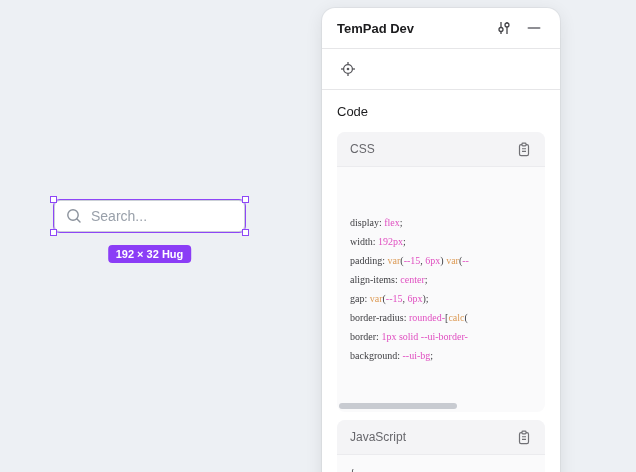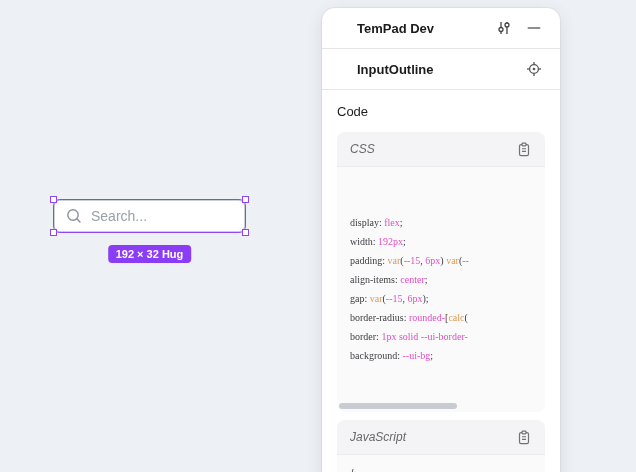--- a/index.html
+++ b/index.html
@@ -38,36 +38,35 @@
   
   .panel {
     position:absolute; left:322px; top:8px; width:238px; height:500px;
     background:#ffffff; border-radius:13px;
     box-shadow:0 0 0 1px rgba(0,0,0,0.04), 0 4px 18px rgba(0,0,0,0.09);
   }
   .p-row {
     height:41px; display:flex; align-items:center;
     padding:0 15px; border-bottom:1px solid #e6e6e8;
   }
-  .p-title { flex:1; font-size:13px; font-weight:700; color:#1c1c1e;margin-left:20px; }
+  .p-title { flex:1; font-size:13px; font-weight:700; color:#1c1c1e; }
   .icon-btn {
     background:none; border:none; cursor:pointer;
     width:22px; height:22px; display:flex; align-items:center; justify-content:center;
     padding:0;
   }
   .code-section { padding:14px 15px 0 15px; }
   .section-label { font-size:13px; font-weight:400; color:#1c1c1e; margin-bottom:13px; }
 
   .code-block { border-radius:8px; overflow:hidden; background:#fafafb; margin-bottom:8px; }
   .cb-header {
     background:#f4f4f6; height:35px;
     display:flex; align-items:center; justify-content:space-between;
     padding:0 10px 0 13px;
     border-bottom:1px solid #ebebee;
-    font-style:italic;
   }
   .cb-title { font-size:12px; color:#67676c; }
   .cb-body {
     position:relative;
     padding:8px 0 9px 13px;
     font-family:Liberation Serif, serif;
     font-size:10px; line-height:19px;
     white-space:pre; overflow:hidden;
   }
   .cb-body.js { min-height:112px; }
@@ -113,21 +112,20 @@
       </svg>
     </button>
     <button class="icon-btn">
       <svg width="16" height="16" viewBox="0 0 16 16">
         <line x1="2.5" y1="8" x2="13.5" y2="8" stroke="#8e8e93" stroke-width="2" stroke-linecap="round"></line>
       </svg>
     </button>
   </div>
 
   <div class="p-row">
-    <span class="p-title">InputOutline</span>
     <button class="icon-btn">
       <svg width="16" height="16" viewBox="0 0 16 16">
         <circle cx="8" cy="8" r="4.4" fill="none" stroke="#55555a" stroke-width="1.3"></circle>
         <circle cx="8" cy="8" r="1.3" fill="#55555a"></circle>
         <line x1="8" y1="1" x2="8" y2="3.2" stroke="#55555a" stroke-width="1.3"></line>
         <line x1="8" y1="12.8" x2="8" y2="15" stroke="#55555a" stroke-width="1.3"></line>
         <line x1="1" y1="8" x2="3.2" y2="8" stroke="#55555a" stroke-width="1.3"></line>
         <line x1="12.8" y1="8" x2="15" y2="8" stroke="#55555a" stroke-width="1.3"></line>
       </svg>
     </button>

